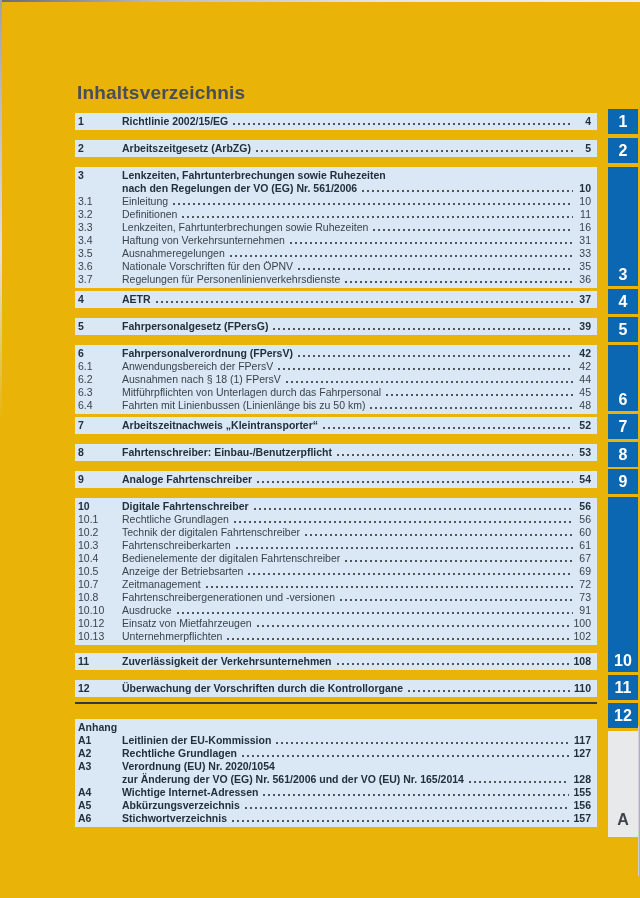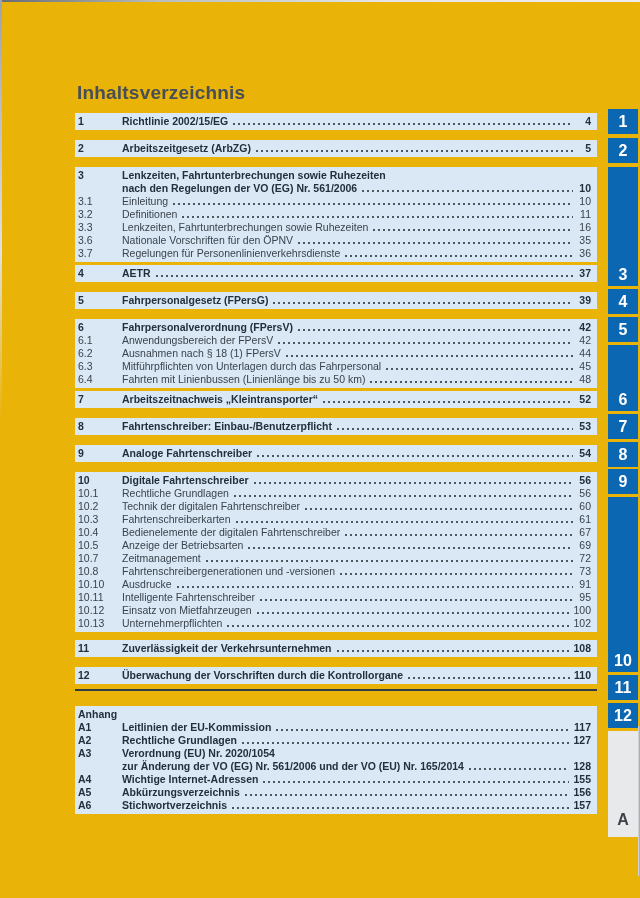--- a/index.html
+++ b/index.html
@@ -103,20 +103,32 @@
             <span class="leader"></span>
             <span class="pagenum">11</span>
           </div>
           <div class="row">
             <span class="num">3.3</span>
             <span class="titletext">Lenkzeiten, Fahrtunterbrechungen sowie Ruhezeiten</span>
             <span class="leader"></span>
             <span class="pagenum">16</span>
           </div>
           <div class="row">
+            <span class="num">3.4</span>
+            <span class="titletext">Haftung von Verkehrsunternehmen</span>
+            <span class="leader"></span>
+            <span class="pagenum">31</span>
+          </div>
+          <div class="row">
+            <span class="num">3.5</span>
+            <span class="titletext">Ausnahmeregelungen</span>
+            <span class="leader"></span>
+            <span class="pagenum">33</span>
+          </div>
+          <div class="row">
             <span class="num">3.6</span>
             <span class="titletext">Nationale Vorschriften für den ÖPNV</span>
             <span class="leader"></span>
             <span class="pagenum">35</span>
           </div>
           <div class="row">
             <span class="num">3.7</span>
             <span class="titletext">Regelungen für Personenlinienverkehrsdienste</span>
             <span class="leader"></span>
             <span class="pagenum">36</span>
@@ -241,26 +253,20 @@
             <span class="num">10.8</span>
             <span class="titletext">Fahrtenschreibergenerationen und -versionen</span>
             <span class="leader"></span>
             <span class="pagenum">73</span>
           </div>
           <div class="row">
             <span class="num">10.10</span>
             <span class="titletext">Ausdrucke</span>
             <span class="leader"></span>
             <span class="pagenum">91</span>
-          </div>
-          <div class="row">
-            <span class="num">10.11</span>
-            <span class="titletext">Intelligente Fahrtenschreiber</span>
-            <span class="leader"></span>
-            <span class="pagenum">95</span>
           </div>
           <div class="row">
             <span class="num">10.12</span>
             <span class="titletext">Einsatz von Mietfahrzeugen</span>
             <span class="leader"></span>
             <span class="pagenum">100</span>
           </div>
           <div class="row">
             <span class="num">10.13</span>
             <span class="titletext">Unternehmerpflichten</span>

